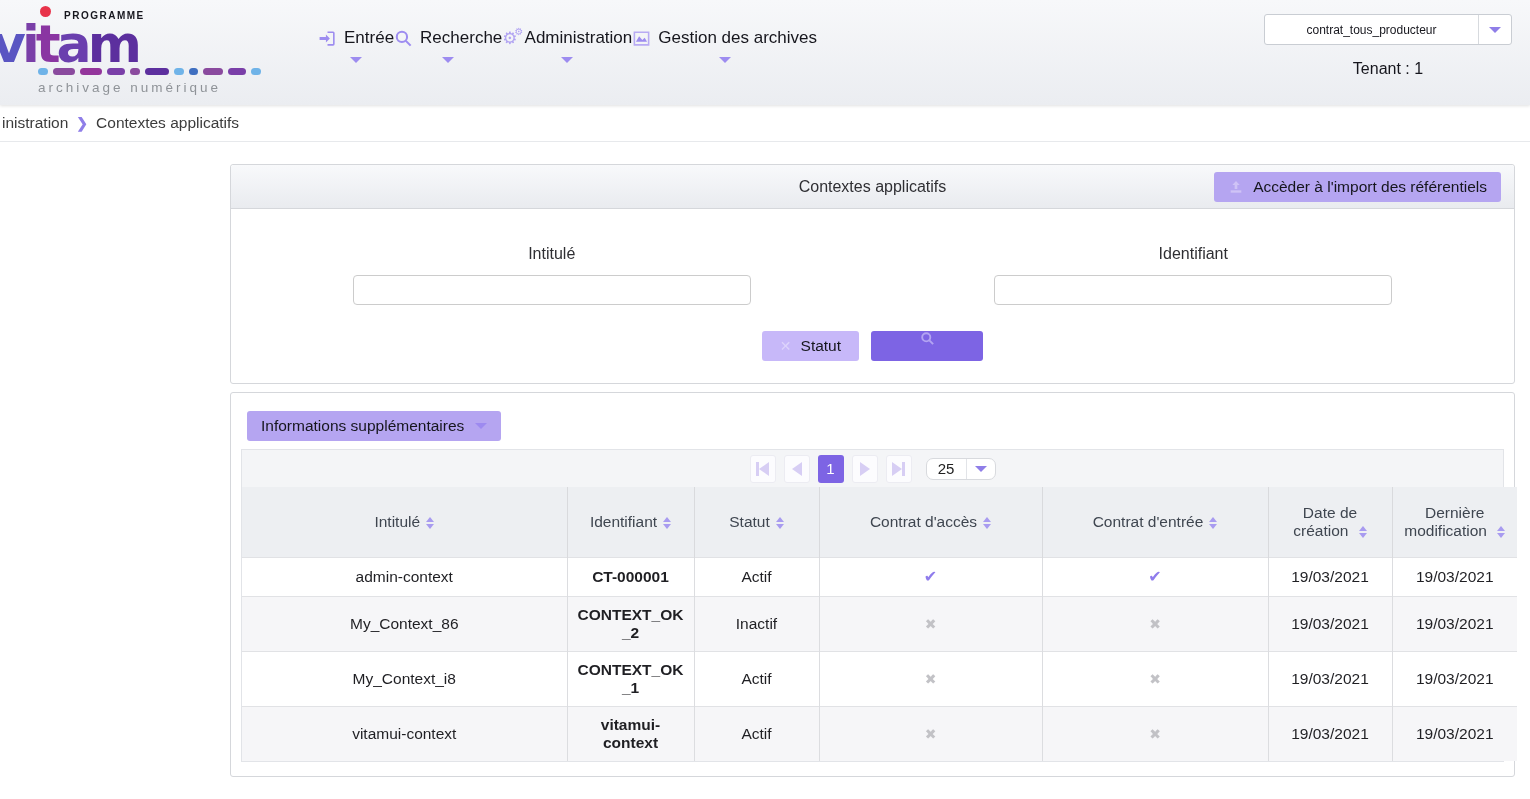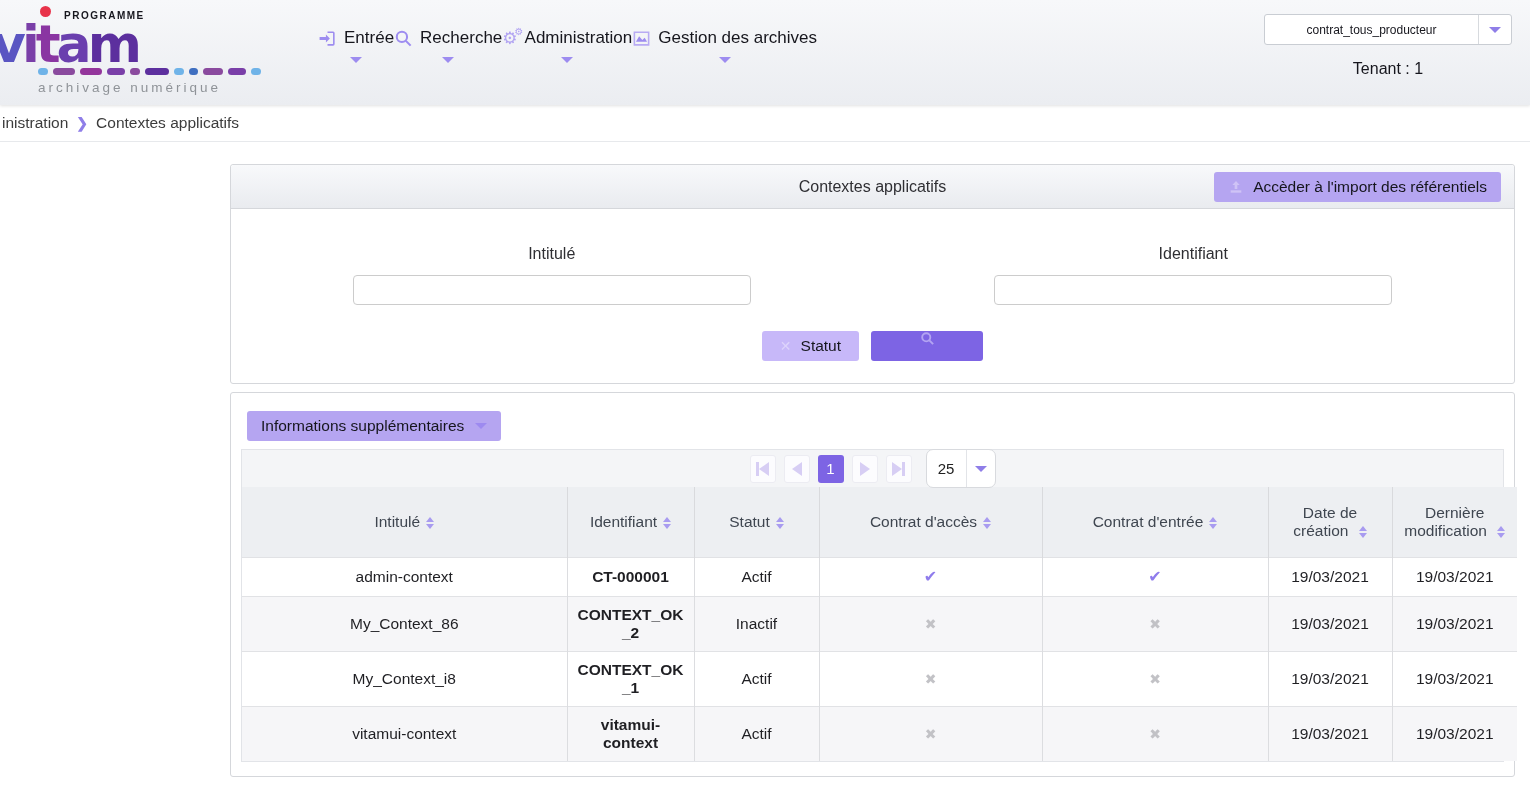--- a/index.html
+++ b/index.html
@@ -95,21 +95,21 @@
                     justify-content:center; gap:8px; }
   .pg-btn { width:26px; height:28px; background:#fcfcfe; border:1px solid #ececf2; border-radius:3px;
             display:flex; align-items:center; justify-content:center; cursor:pointer; }
   .pg-active { width:26px; height:28px; background:#7d64e4; border-radius:3px; color:#fff;
                font-size:15px; display:flex; align-items:center; justify-content:center; cursor:pointer; }
   .tri-l { width:0;height:0;border-top:7px solid transparent;border-bottom:7px solid transparent;
            border-right:10px solid #d7cef4; }
   .tri-r { width:0;height:0;border-top:7px solid transparent;border-bottom:7px solid transparent;
            border-left:10px solid #d7cef4; }
   .bar-v { width:3px; height:14px; background:#d7cef4; }
-  .pg-size { display:flex; height:39px; background:#fff; border:1px solid #d8dade; border-radius:7px;
+  .pg-size { display:flex; height:22px; background:#fff; border:1px solid #d8dade; border-radius:7px;
              overflow:hidden; margin-left:6px; cursor:pointer; }
   .pg-size-val { width:40px; display:flex; align-items:center; justify-content:center;
                  font-size:15px; border-right:1px solid #e2e4e8; }
   .pg-size-arrow { width:28px; display:flex; align-items:center; justify-content:center; }
 
   
   table { width:100%; border-collapse:collapse; table-layout:fixed; }
   col.c-int{width:325px;} col.c-id{width:127px;} col.c-st{width:125px;}
   col.c-ca{width:223px;} col.c-ce{width:226px;} col.c-dc{width:124px;} col.c-dm{width:125px;}
   thead th { height:70px; background:#edeff2; font-weight:normal; font-size:15.5px; color:#3f4650;

